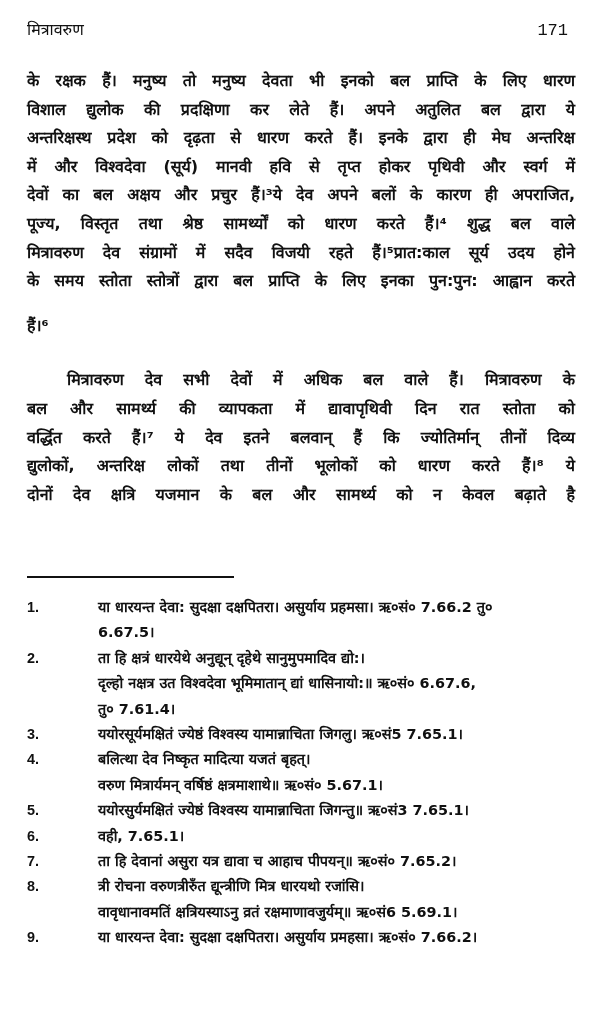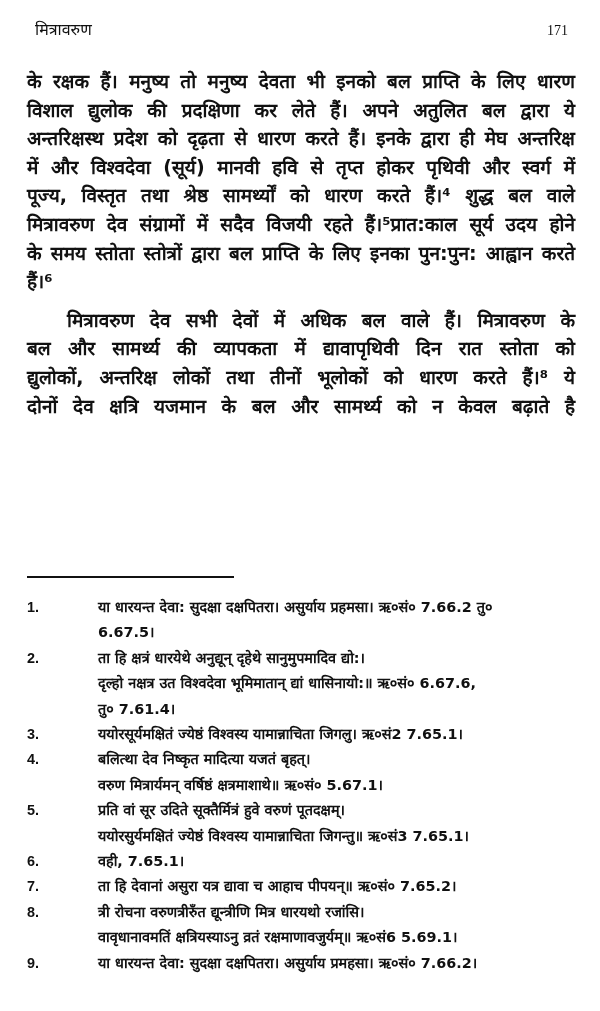--- a/index.html
+++ b/index.html
@@ -6,31 +6,30 @@
   body {
     width: 600px; height: 1011px; overflow: hidden; position: relative;
     font-family: "DejaVu Sans", "Liberation Sans", sans-serif;
     color: #111111;
   }
   .page { position: absolute; left: 0; top: 0; width: 600px; height: 1011px; }
   .running-head {
     position: absolute; left: 27px; right: 32px; top: 18px; height: 24px;
     display: flex; justify-content: space-between; align-items: baseline;
     font-size: 16px;
-    margin-left: 8px;
   }
-  .running-head .page-num { font-family: Liberation Serif, serif; font-size: 14px; }
+  .running-head .page-num { font-family: Liberation Mono, monospace; font-size: 17px; }
   .body-text {
     position: absolute; left: 27px; top: 67px; width: 548px;
-    font-size: 19px; line-height: 28.6px; font-weight: bold;
+    font-size: 16px; line-height: 28.6px; font-weight: bold;
   }
   .body-text p { margin: 0; text-align: justify; text-align-last: left; }
   .body-text .line { display: block; text-align: justify; text-align-last: justify; white-space: nowrap; }
-  .body-text .line.last { text-align-last: left; }
-  .body-text p + p { margin-top: 10px; }
+  .body-text .line.last { text-align-last: left; margin-top: 16px; }
+  .body-text p + p { margin-top: 26px; }
   .body-text .indent { padding-left: 40px; }
   .rule {
     position: absolute; left: 27px; top: 576px; width: 207px; height: 2px; background: #111;
   }
   .footnotes {
     position: absolute; left: 27px; top: 595px; width: 548px;
     font-size: 14.4px; line-height: 25.4px; font-weight: bold;
   }
   .fn { display: flex; }
   .fn .num { width: 43px; flex: none; font-family: "Liberation Sans", sans-serif; }
@@ -46,28 +45,30 @@
     <span>मित्रावरुण</span>
     <span class="page-num">171</span>
   </div>
 
   <div class="body-text">
     <p>
       <span class="line">के रक्षक हैं। मनुष्य तो मनुष्य देवता भी इनको बल प्राप्ति के लिए धारण</span>
       <span class="line">विशाल द्युलोक की प्रदक्षिणा कर लेते हैं। अपने अतुलित बल द्वारा ये</span>
       <span class="line">अन्तरिक्षस्थ प्रदेश को दृढ़ता से धारण करते हैं। इनके द्वारा ही मेघ अन्तरिक्ष</span>
       <span class="line">में और विश्वदेवा (सूर्य) मानवी हवि से तृप्त होकर पृथिवी और स्वर्ग में</span>
+      <span class="line">देवों का बल अक्षय और प्रचुर हैं।³ये देव अपने बलों के कारण ही अपराजित,</span>
       <span class="line">पूज्य, विस्तृत तथा श्रेष्ठ सामर्थ्यों को धारण करते हैं।⁴ शुद्ध बल वाले</span>
       <span class="line">मित्रावरुण देव संग्रामों में सदैव विजयी रहते हैं।⁵प्रात:काल सूर्य उदय होने</span>
       <span class="line">के समय स्तोता स्तोत्रों द्वारा बल प्राप्ति के लिए इनका पुन:पुन: आह्वान करते</span>
       <span class="line last">हैं।⁶</span>
     </p>
     <p>
       <span class="line indent">मित्रावरुण देव सभी देवों में अधिक बल वाले हैं। मित्रावरुण के</span>
       <span class="line">बल और सामर्थ्य की व्यापकता में द्यावापृथिवी दिन रात स्तोता को</span>
+      <span class="line">वर्द्धित करते हैं।⁷ ये देव इतने बलवान् हैं कि ज्योतिर्मान् तीनों दिव्य</span>
       <span class="line">द्युलोकों, अन्तरिक्ष लोकों तथा तीनों भूलोकों को धारण करते हैं।⁸ ये</span>
       <span class="line">दोनों देव क्षत्रि यजमान के बल और सामर्थ्य को न केवल बढ़ाते है</span>
     </p>
   </div>
 
   <div class="rule"></div>
 
   <div class="footnotes">
     <div class="fn">
       <span class="num">1.</span>
@@ -80,34 +81,33 @@
       <span class="num">2.</span>
       <span class="txt">
         <span>ता हि क्षत्रं धारयेथे अनुद्यून् दृहेथे सानुमुपमादिव द्यो:।</span>
         <span>दृल्हो नक्षत्र उत विश्वदेवा भूमिमातान् द्यां धासिनायो:॥ ऋ०सं० 6.67.6,</span>
         <span>तु० 7.61.4।</span>
       </span>
     </div>
     <div class="fn">
       <span class="num">3.</span>
       <span class="txt">
-        <span>ययोरसूर्यमक्षितं ज्येष्ठं विश्वस्य यामान्नाचिता जिगलु। ऋ०सं2 7.65.1।</span>
+        <span>ययोरसूर्यमक्षितं ज्येष्ठं विश्वस्य यामान्नाचिता जिगलु। ऋ०सं5 7.65.1।</span>
       </span>
     </div>
     <div class="fn">
       <span class="num">4.</span>
       <span class="txt">
         <span>बलित्था देव निष्कृत मादित्या यजतं बृहत्।</span>
         <span>वरुण मित्रार्यमन् वर्षिष्ठं क्षत्रमाशाथे॥ ऋ०सं० 5.67.1।</span>
       </span>
     </div>
     <div class="fn">
       <span class="num">5.</span>
       <span class="txt">
-        <span>प्रति वां सूर उदिते सूक्तैर्मित्रं हुवे वरुणं पूतदक्षम्।</span>
         <span>ययोरसुर्यमक्षितं ज्येष्ठं विश्वस्य यामान्नाचिता जिगन्तु॥ ऋ०सं3 7.65.1।</span>
       </span>
     </div>
     <div class="fn">
       <span class="num">6.</span>
       <span class="txt">
         <span>वही, 7.65.1।</span>
       </span>
     </div>
     <div class="fn">

